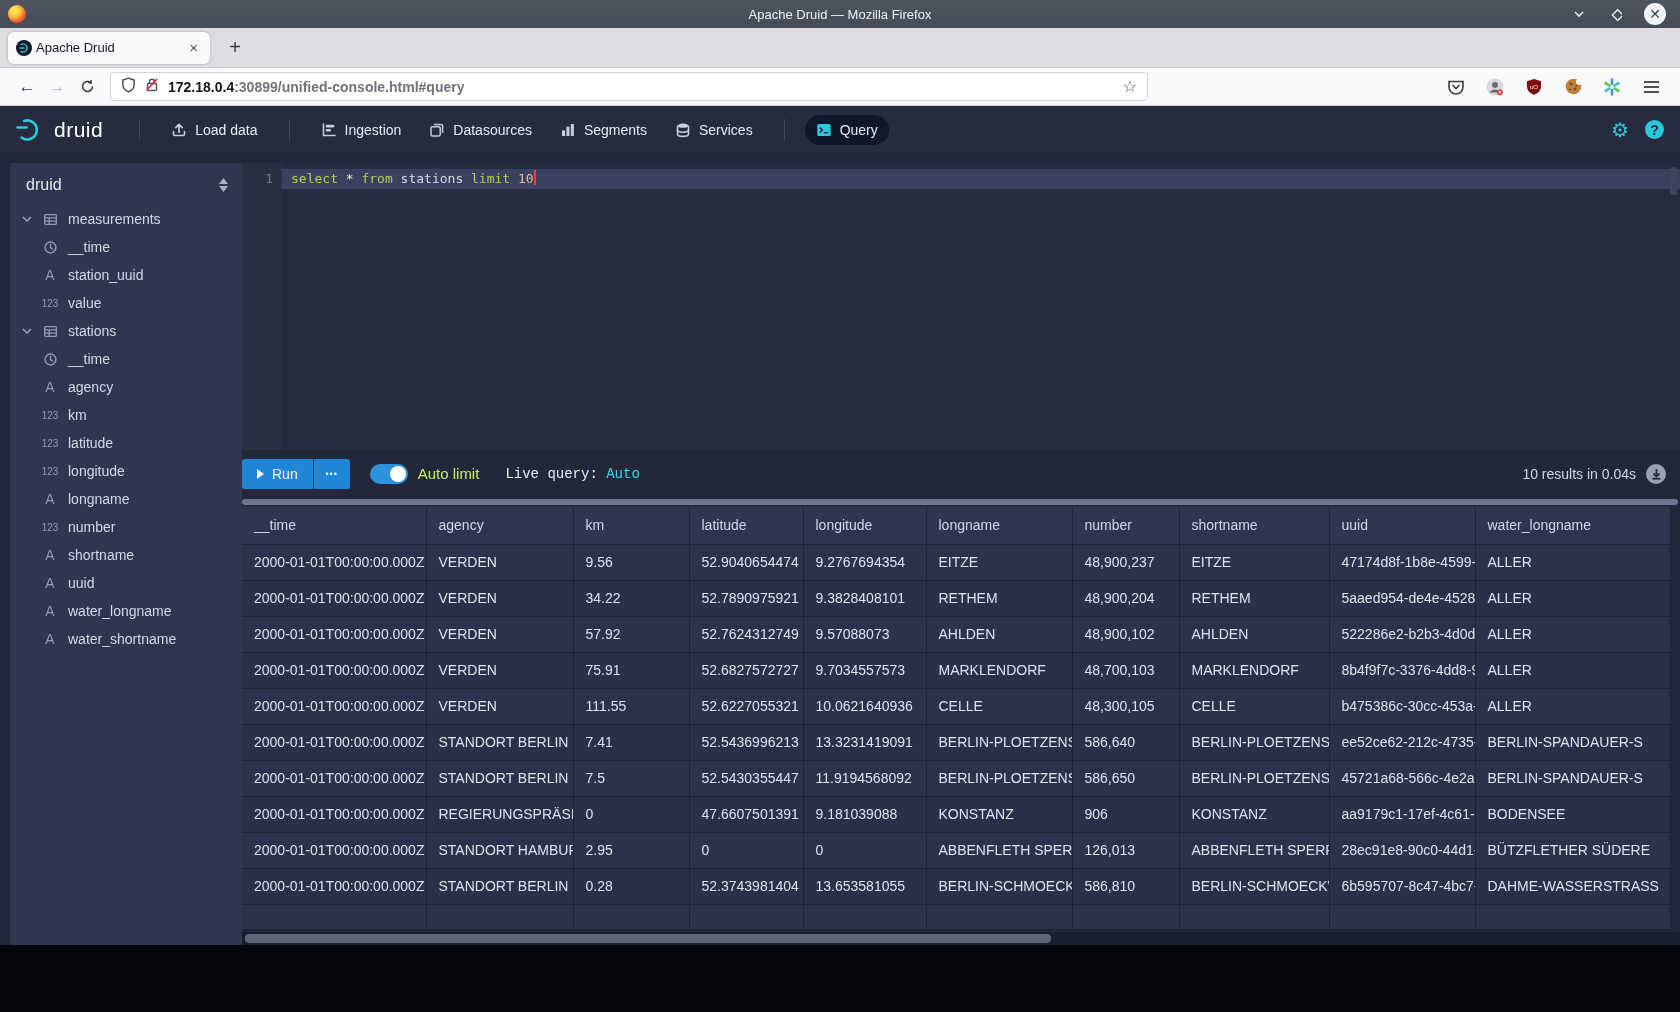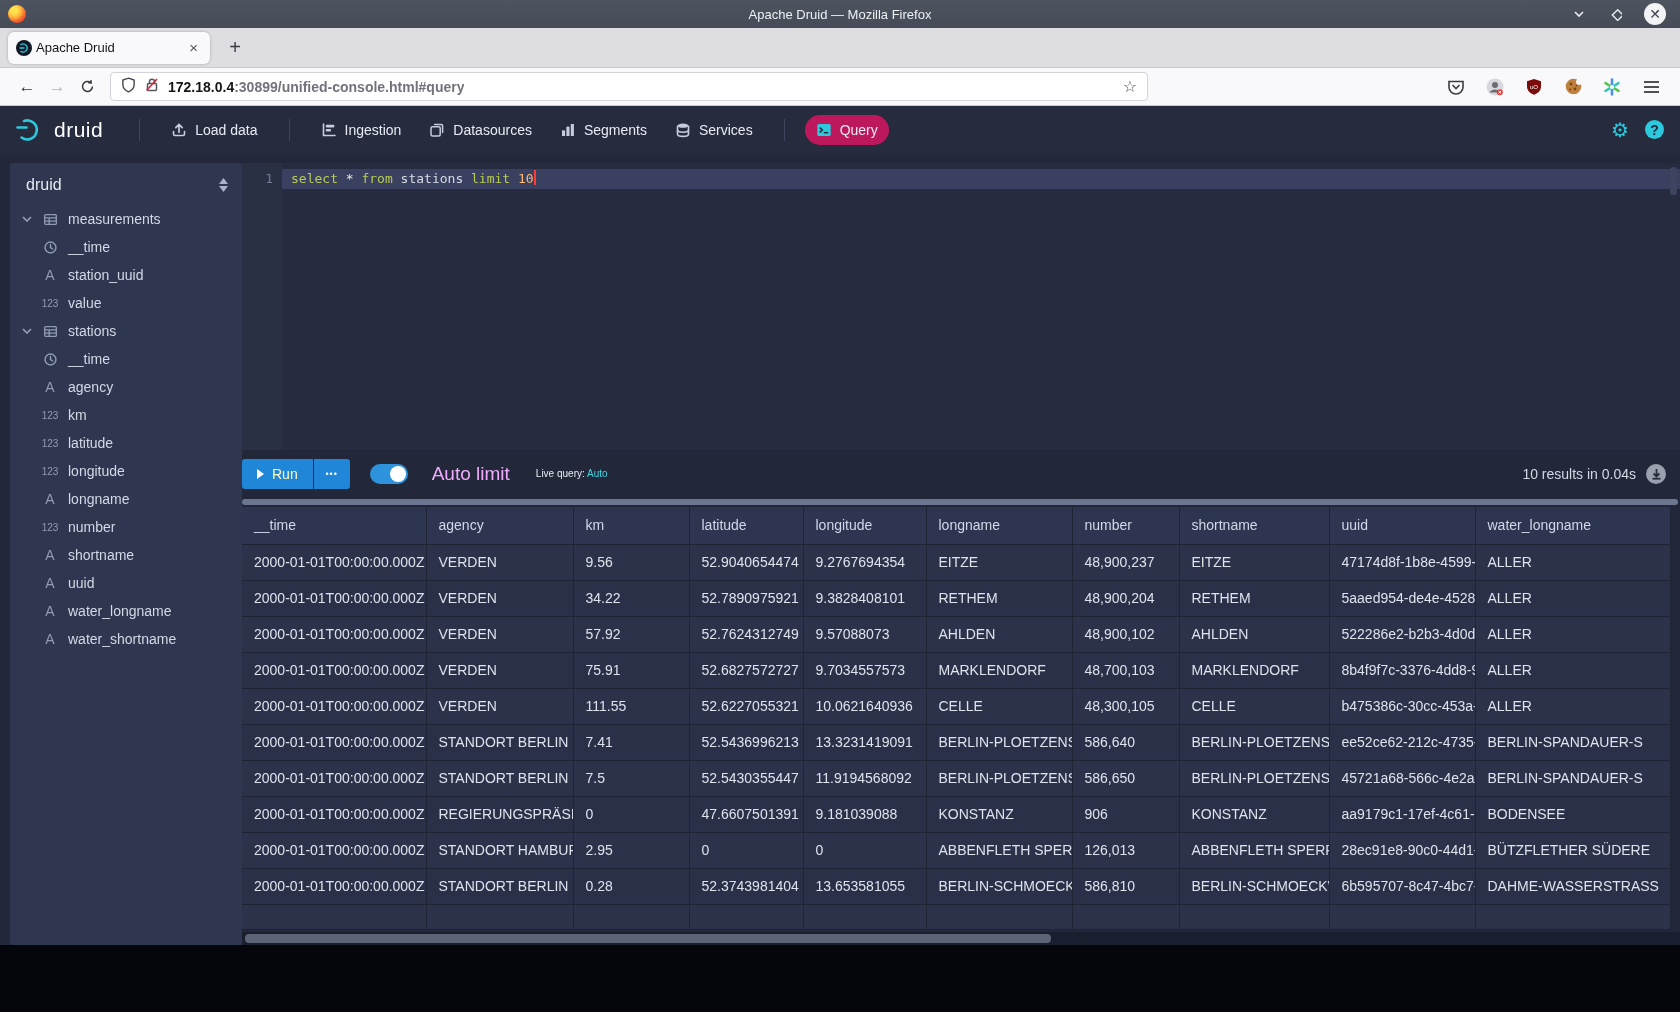--- a/index.html
+++ b/index.html
@@ -45,21 +45,21 @@
   .tb-actions .act{display:flex;align-items:center;justify-content:center;width:22px;height:22px;}
 
   
   .druid-header{height:47px;background:#262b3e;display:flex;align-items:center;padding:0 16px;flex:0 0 auto;}
   .dlogo{display:flex;align-items:center;gap:8px;margin-right:22px;}
   .dlogo-text{color:#fff;font-size:21px;letter-spacing:.5px;}
   .hdr-divider{width:1px;height:22px;background:#3e455c;margin:0 14px;}
   .nav-items{display:flex;align-items:center;gap:6px;}
   .nav-item{display:flex;align-items:center;gap:8px;height:30px;padding:0 11px;color:#e8ebf4;font-size:14px;border-radius:16px;}
   .nav-item .nicon{width:16px;height:16px;display:flex;color:#c6cddd;}
-  .nav-item.active{background:#be185d;}
+  .nav-item.active{background:#0f172a;}
   .hdr-right{margin-left:auto;display:flex;align-items:center;gap:16px;}
   .gear{color:#2cc8dc;font-size:20px;line-height:1;}
   .help{width:19px;height:19px;border-radius:50%;background:#2cc8dc;color:#262b3e;font-weight:bold;font-size:14px;
         display:flex;align-items:center;justify-content:center;}
 
   
   .main{flex:1;display:flex;min-height:0;}
   .sidebar{width:242px;flex:0 0 auto;padding:10px 0 0 10px;}
   .panel{background:#2f3650;height:100%;border-radius:2px;overflow:hidden;}
   .panel-head{display:flex;align-items:center;justify-content:space-between;padding:13px 14px 11px 16px;}
@@ -93,22 +93,22 @@
 
   
   .runbar{height:47px;display:flex;align-items:center;flex:0 0 auto;padding-right:14px;}
   .run-btn{height:30px;background:#2086d8;color:#fef9c3;border-radius:3px 0 0 3px;display:flex;align-items:center;
            gap:8px;padding:0 15px;font-size:14px;}
   .play{width:0;height:0;border-left:7px solid #fff;border-top:5px solid transparent;border-bottom:5px solid transparent;}
   .more-btn{height:30px;width:36px;background:#2086d8;color:#fff;border-radius:0 3px 3px 0;margin-left:1px;
             display:flex;align-items:center;justify-content:center;font-size:9px;letter-spacing:1px;}
   .switch{width:38px;height:20px;border-radius:10px;background:#2d93dd;position:relative;margin-left:20px;}
   .knob{position:absolute;right:2px;top:2px;width:16px;height:16px;border-radius:50%;background:#fff;}
-  .runbar .lbl{color:#f0abfc;font-size:19px;margin-left:24px;}
-  .live{margin-left:26px;color:#e9ecf4;font-size:10px;}
+  .runbar .lbl{color:#bef264;font-size:15px;margin-left:10px;}
+  .live{margin-left:26px;color:#e9ecf4;font-size:14px;font-family:Liberation Mono, monospace;}
   .live .val{color:#3bd6e4;}
   .results-info{margin-left:auto;display:flex;align-items:center;gap:10px;color:#d3d8e4;font-size:14px;}
   .dl-icon{width:20px;height:20px;border-radius:50%;background:#99a0ae;display:flex;align-items:center;justify-content:center;}
 
   
   .topscroll{height:10px;position:relative;flex:0 0 auto;}
   .topscroll .thumb{position:absolute;left:0;right:2px;top:2px;height:6px;background:#6e7590;border-radius:3px;}
   .tablewrap{flex:0 0 auto;overflow:hidden;}
   table.results{border-collapse:collapse;table-layout:fixed;width:1428px;font-size:14px;color:#dfe3ee;}
   table.results th{background:#2e3550;color:#d2d8e8;font-weight:normal;text-align:left;height:37px;

